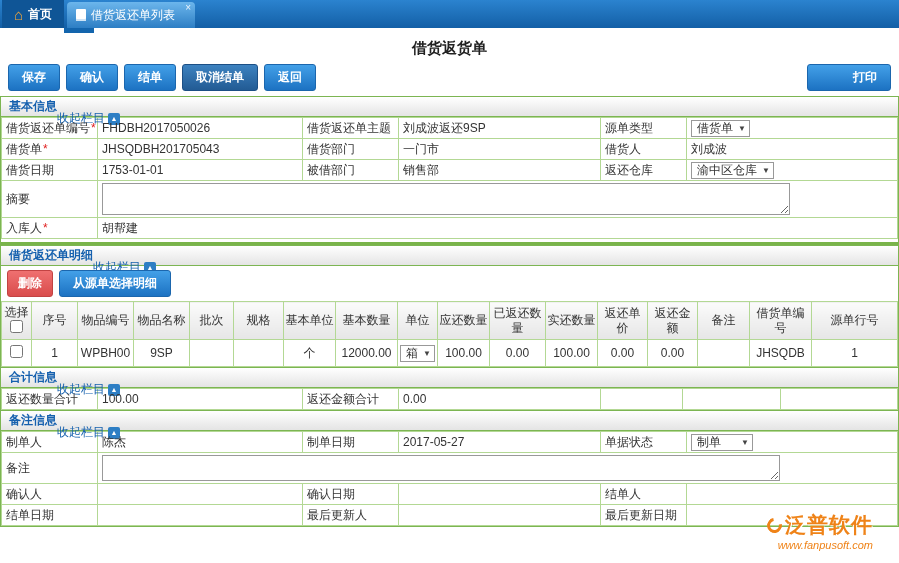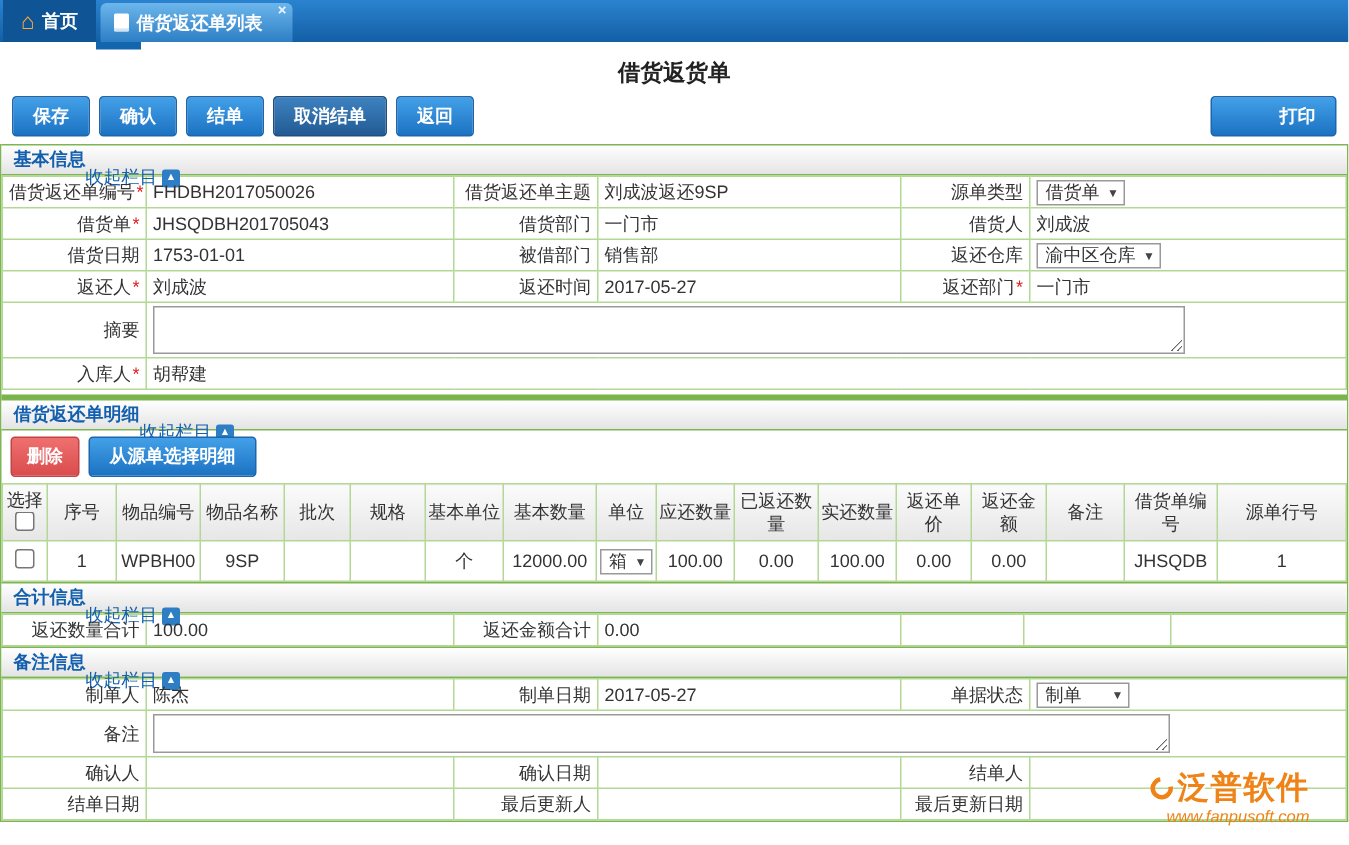--- a/index.html
+++ b/index.html
@@ -3,21 +3,21 @@
 <meta charset="utf-8">
 <style>
   * { box-sizing: border-box; margin: 0; padding: 0; }
   body { font-family: "Liberation Sans", sans-serif; background: #fff; }
   .screen { position: relative; width: 899px; height: 563px; overflow: hidden; background: #fff; }
 
   
   .tabbar { height: 28px; background: linear-gradient(180deg,#2b83cf,#135fa6); display: flex; align-items: flex-end; padding-left: 2px; }
   .tab-home { display: flex; align-items: center; gap: 5px; height: 28px; padding: 0 12px; color: #fff; font-weight: bold; font-size: 12px; background: #0f5596; cursor: pointer; }
   .home-icon { color: #ffaa33; font-size: 15px; line-height: 1; }
-  .tab-active { position: relative; display: flex; align-items: center; gap: 5px; height: 26px; margin-left: 3px; padding: 0 20px 0 9px; color: #fff; font-weight: bold; font-size: 12px; background: linear-gradient(180deg,#6cb6ec,#2d7ec4); border-radius: 4px 4px 0 0; cursor: pointer; }
+  .tab-active { position: relative; display: flex; align-items: center; gap: 5px; height: 26px; margin-left: 3px; padding: 0 20px 0 9px; color: #fff; font-weight: normal; font-size: 12px; background: linear-gradient(180deg,#6cb6ec,#2d7ec4); border-radius: 4px 4px 0 0; cursor: pointer; }
   .doc-icon { width: 10px; height: 12px; background: #fff; border-radius: 1px; display: inline-block; box-shadow: inset 0 -2px 0 #cfe4f5; }
   .tab-close { position: absolute; top: 1px; right: 4px; font-size: 10px; line-height: 10px; color: #eaf4fd; cursor: pointer; }
   .substrip { position: relative; height: 6px; background: #fff; }
   .tab-indicator { position: absolute; left: 64px; top: 0; width: 30px; height: 5px; background: #1365ad; }
 
   .page-title { text-align: center; font-size: 15px; font-weight: bold; color: #222; padding: 5px 0 3px; }
 
   
   .toolbar { position: relative; display: flex; align-items: center; gap: 6px; padding: 3px 8px 5px; }
   .btn { background: linear-gradient(180deg,#43a0e8,#1c72c2); border: 1px solid #1b66ad; color: #fff; font-weight: bold; font-size: 12px; padding: 4px 13px; border-radius: 3px; cursor: pointer; font-family: inherit; }
@@ -28,21 +28,21 @@
   
   .content { border-left: 1px solid #7cb552; border-right: 1px solid #7cb552; border-bottom: 1px solid #7cb552; }
 
   .sec { height: 21px; display: flex; align-items: center; justify-content: flex-start; padding: 0 8px; background: linear-gradient(180deg,#ffffff,#e4e4e4); border-top: 1px solid #7cb552; border-bottom: 1px solid #7cb552; }
   .sec-title { color: #1560ae; font-weight: bold; font-size: 12px; }
   .collapse { display: flex; align-items: center; gap: 3px; color: #1560ae; font-size: 12px; cursor: pointer; text-decoration: none; margin-top: 24px; }
   .col-icon { width: 12px; height: 12px; background: #2d7ec4; color: #fff; font-size: 7px; line-height: 12px; text-align: center; border-radius: 2px; }
 
   table.grid { width: 100%; border-collapse: collapse; table-layout: fixed; }
   table.grid td { border: 1px solid #b3d894; height: 21px; padding: 0 4px; font-size: 12px; color: #333; overflow: hidden; white-space: nowrap; }
-  td.lbl { text-align: right; }
+  td.lbl { text-align: left; }
   td.val { text-align: left; }
   .req { color: #e02020; margin-left: 1px; }
 
   .sel { display: inline-flex; align-items: center; justify-content: space-between; gap: 5px; border: 1px solid #999; background: #fff; padding: 0 3px 0 5px; height: 17px; font-size: 12px; cursor: pointer; }
   .sel .arr { font-size: 8px; color: #444; }
 
   textarea.summary { width: 688px; height: 32px; border: 1px solid #999; resize: both; font-family: inherit; font-size: 12px; margin: 2px 0; display: block; }
   textarea.note { width: 678px; height: 26px; border: 1px solid #999; resize: both; font-family: inherit; font-size: 12px; margin: 2px 0; display: block; }
 
   .sep-band { height: 3px; background: #79b44a; margin-top: 3px; }
@@ -136,28 +136,20 @@
         <td class="val">1753-01-01</td>
         <td class="lbl">被借部门</td>
         <td class="val">销售部</td>
         <td class="lbl">返还仓库</td>
         <td class="val">
           <span class="sel">
             <span>渝中区仓库</span>
             <span class="arr">▼</span>
           </span>
         </td>
-      </tr>
-      <tr>
-        <td class="lbl"><span>返还人</span><span class="req">*</span></td>
-        <td class="val">刘成波</td>
-        <td class="lbl">返还时间</td>
-        <td class="val">2017-05-27</td>
-        <td class="lbl"><span>返还部门</span><span class="req">*</span></td>
-        <td class="val">一门市</td>
       </tr>
       <tr>
         <td class="lbl">摘要</td>
         <td class="val" colspan="5">
           <textarea class="summary" style=""></textarea>
         </td>
       </tr>
       <tr>
         <td class="lbl"><span>入库人</span><span class="req">*</span></td>
         <td class="val" colspan="5">胡帮建</td>

